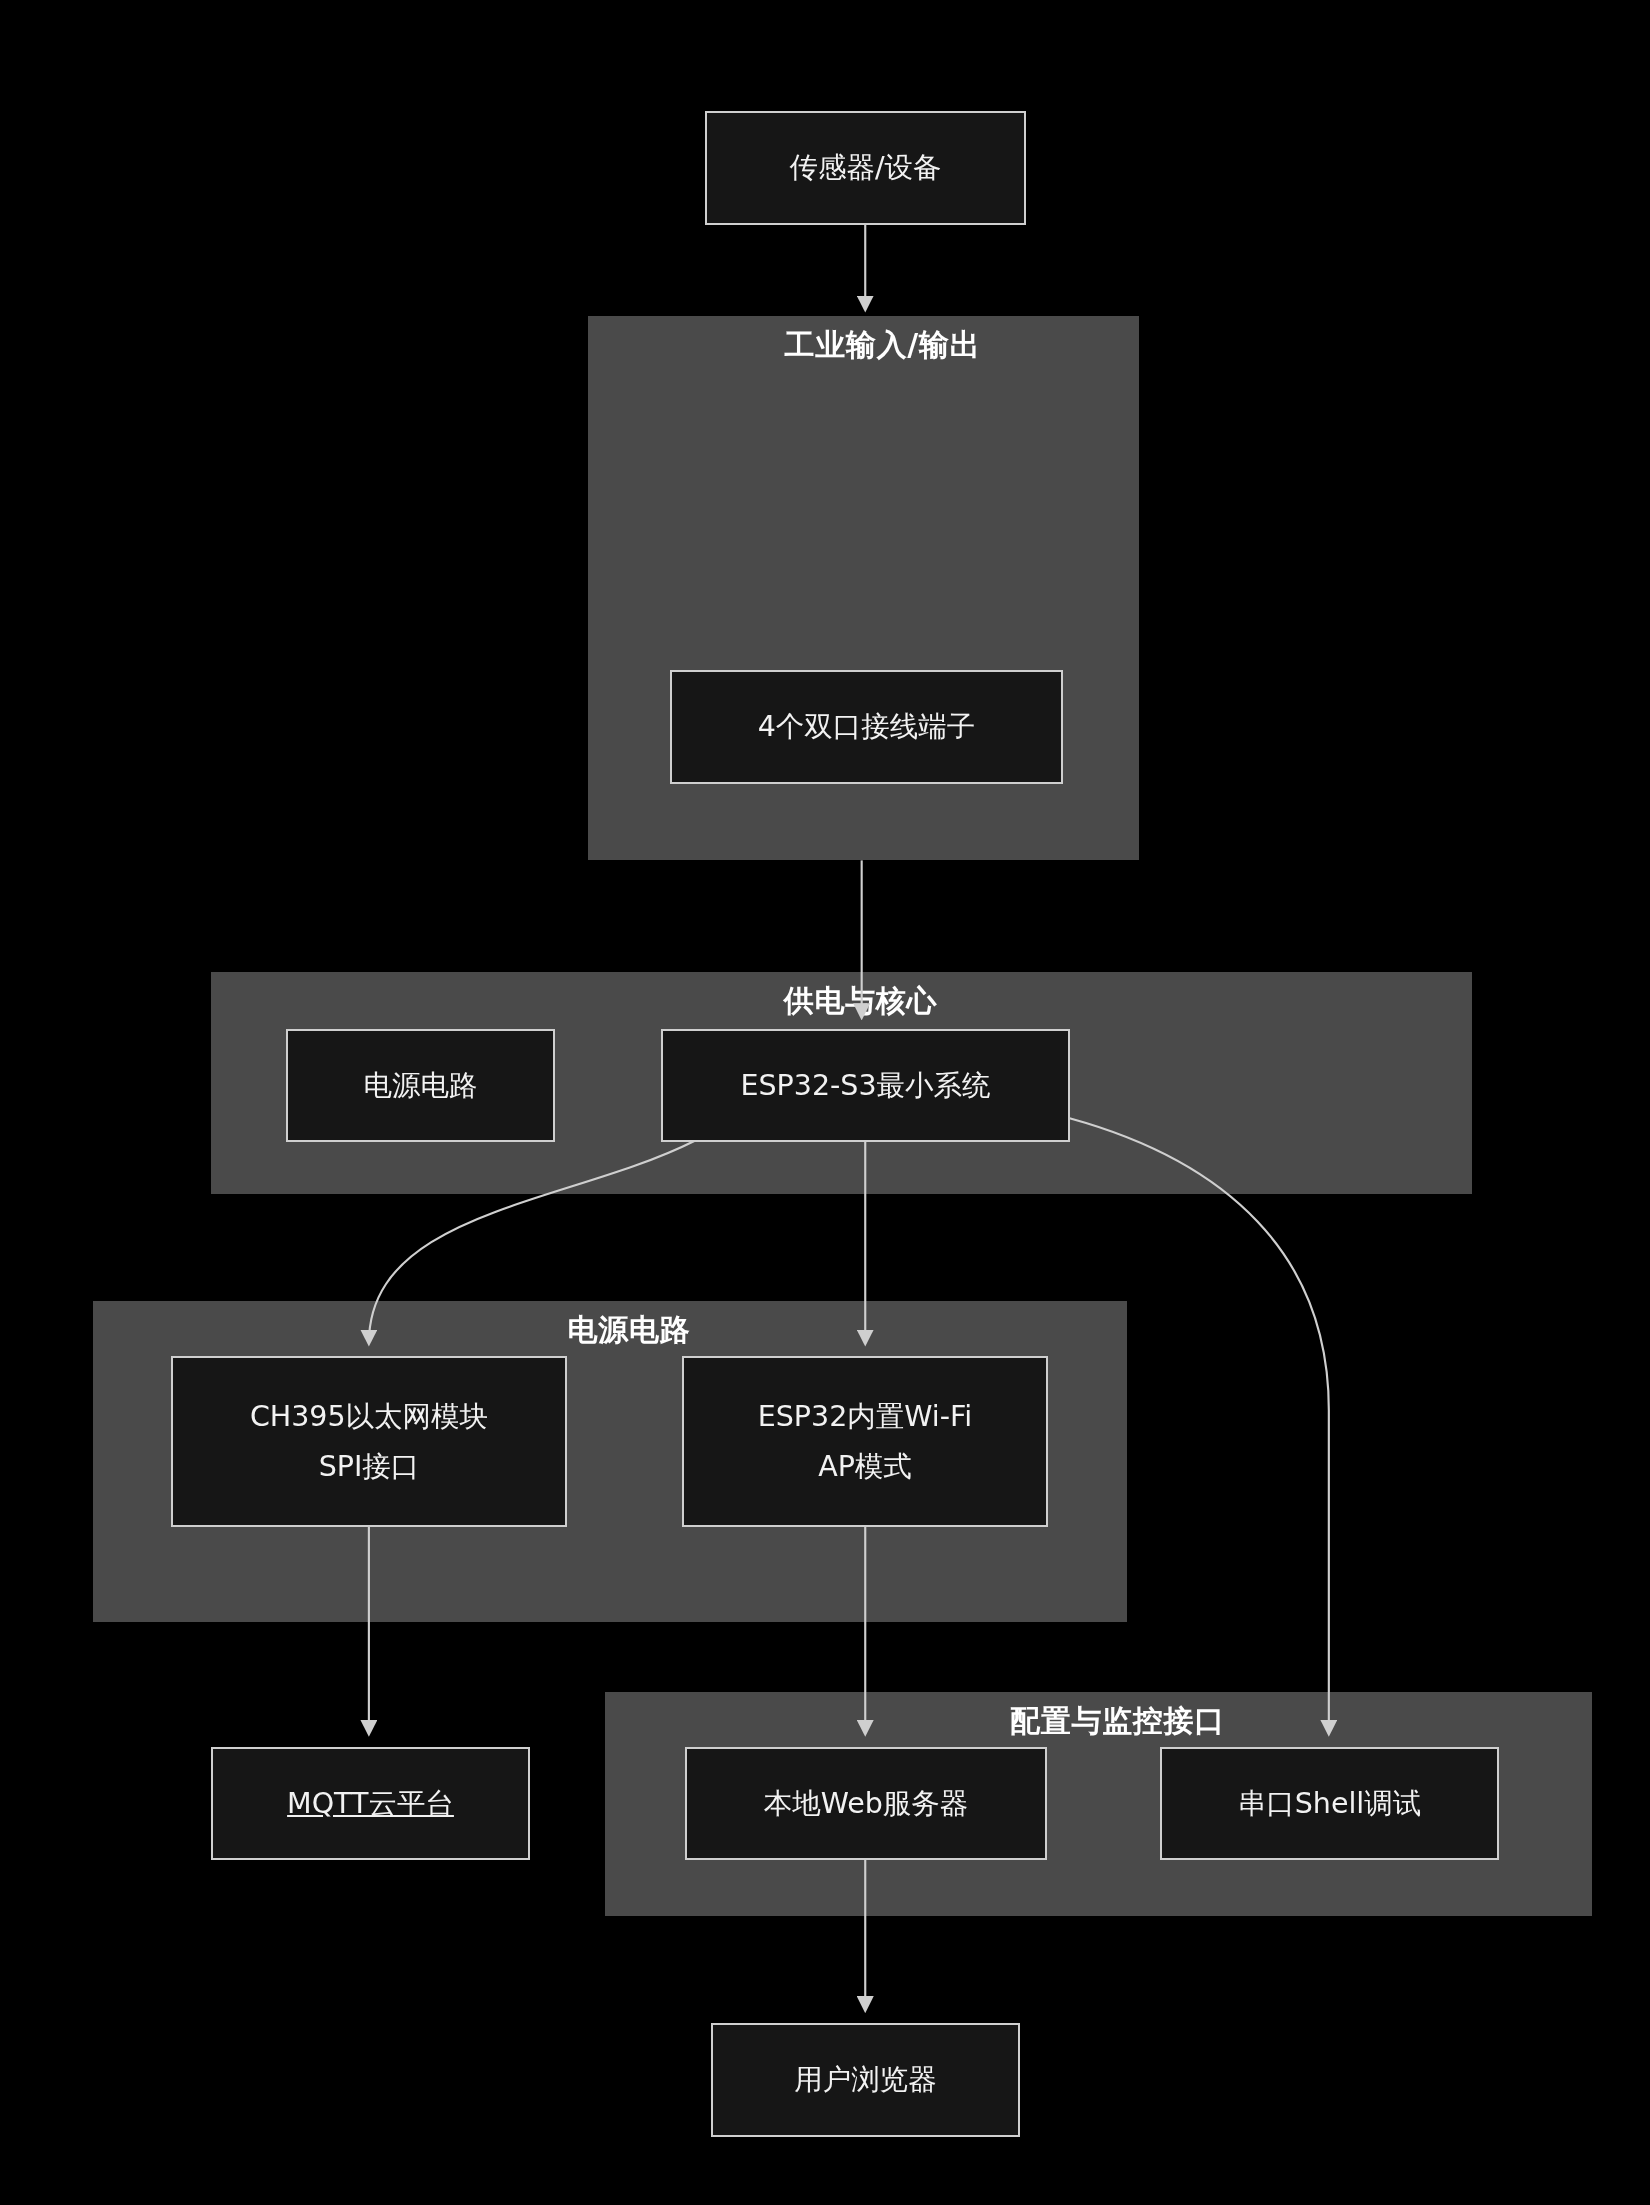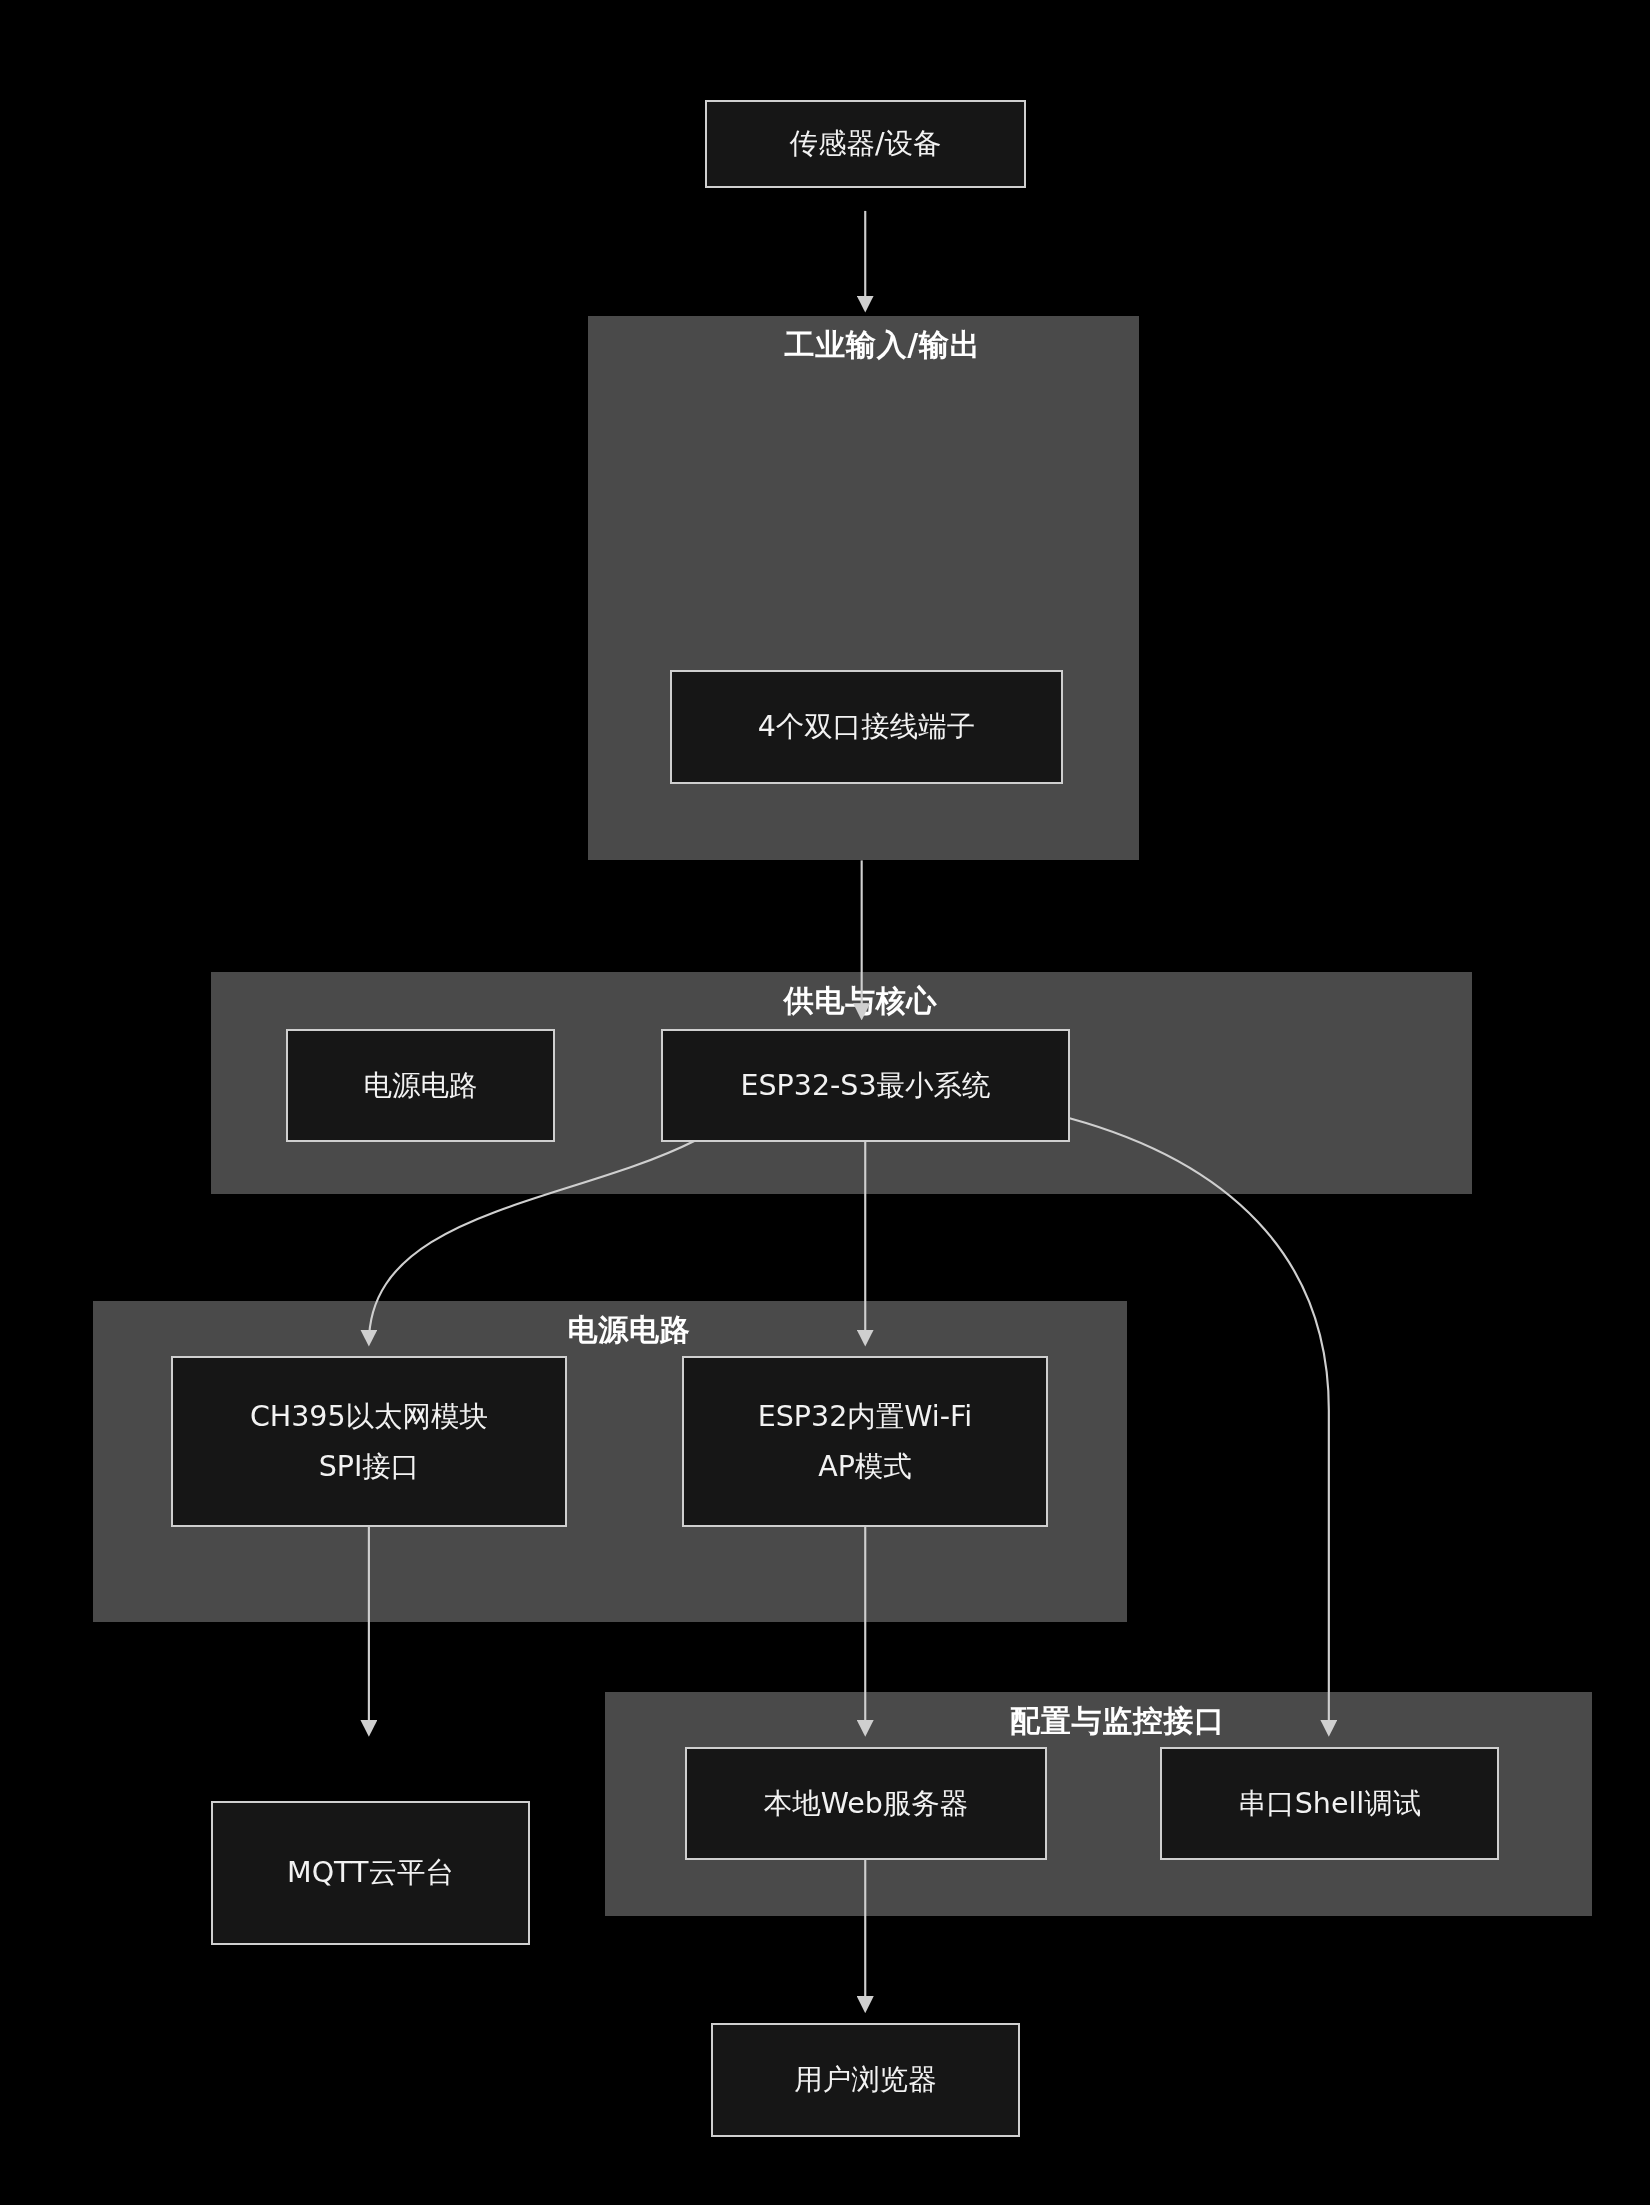--- a/index.html
+++ b/index.html
@@ -85,36 +85,36 @@
     <path class="edge" d="M 1215 296 L 1215 434" marker-end="url(#arrow)"></path>
     <path class="edge" d="M 1210 1208 L 1210 1428" marker-end="url(#arrow)"></path>
     <path class="edge" d="M 975 1602 C 800 1690, 518 1700, 518 1886" marker-end="url(#arrow)"></path>
     <path class="edge" d="M 1215 1602 L 1215 1886" marker-end="url(#arrow)"></path>
     <path class="edge" d="M 1502 1570 C 1720 1630, 1866 1760, 1866 1980 L 1866 2434" marker-end="url(#arrow)"></path>
     <path class="edge" d="M 518 2144 L 518 2434" marker-end="url(#arrow)"></path>
     <path class="edge" d="M 1215 2144 L 1215 2434" marker-end="url(#arrow)"></path>
     <path class="edge" d="M 1215 2610 L 1215 2822" marker-end="url(#arrow)"></path>
   </svg>
 
-  <div class="node" style="left:705px; top:100px; width:321px; height:88px;">传感器/设备</div>
+  <div class="node" style="left:705px; top:111px; width:321px; height:114px;">传感器/设备</div>
 
 
   <div class="node" style="left:670px; top:670px; width:393px; height:114px;">4个双口接线端子</div>
 
   <div class="node" style="left:286px; top:1029px; width:269px; height:113px;">电源电路</div>
 
   <div class="node" style="left:661px; top:1029px; width:409px; height:113px;">ESP32-S3最小系统</div>
 
   <div class="node" style="left:171px; top:1356px; width:396px; height:171px;">CH395以太网模块
 SPI接口</div>
 
   <div class="node" style="left:682px; top:1356px; width:366px; height:171px;">ESP32内置Wi-Fi
 AP模式</div>
 
-  <div class="node" style="left:211px; top:1801px; width:319px; height:144px;">MQTT云平台</div>
+  <div class="node" style="left:211px; top:1747px; width:319px; height:113px;text-decoration:underline;">MQTT云平台</div>
 
   <div class="node" style="left:685px; top:1747px; width:362px; height:113px;">本地Web服务器</div>
 
   <div class="node" style="left:1160px; top:1747px; width:339px; height:113px;">串口Shell调试</div>
 
   <div class="node" style="left:711px; top:2023px; width:309px; height:114px;">用户浏览器</div>
 
 </div>
 
 

